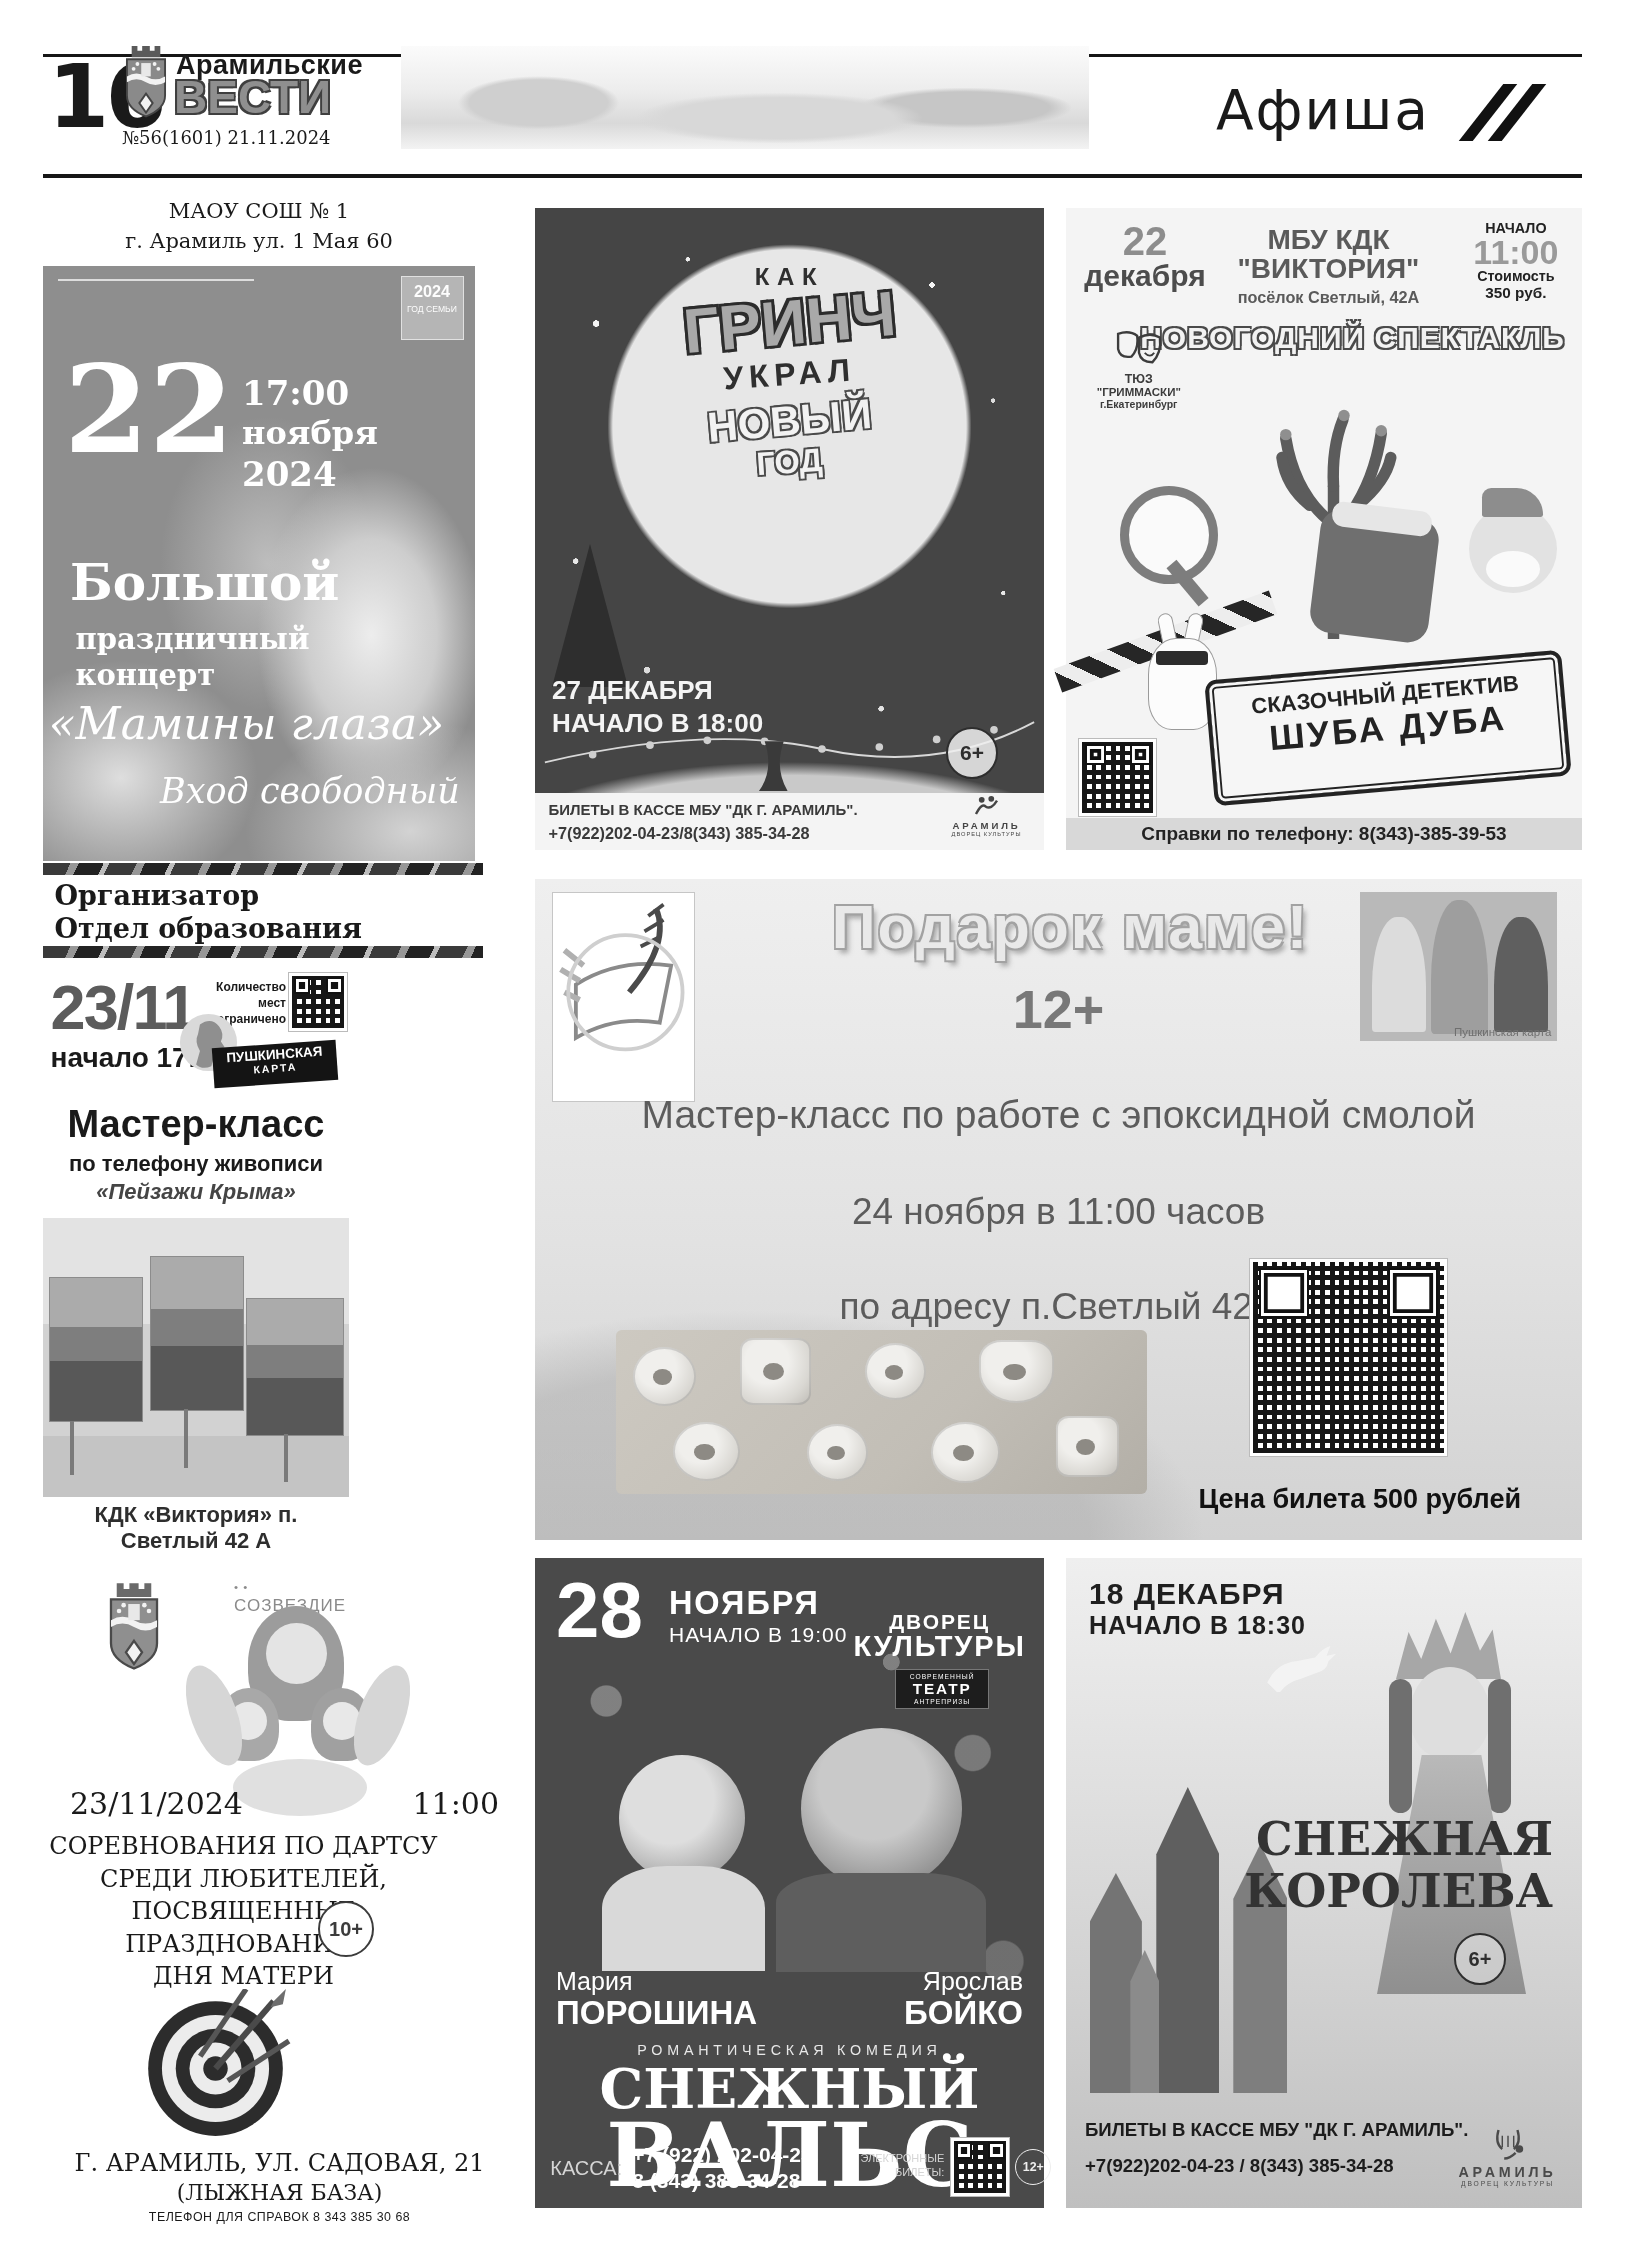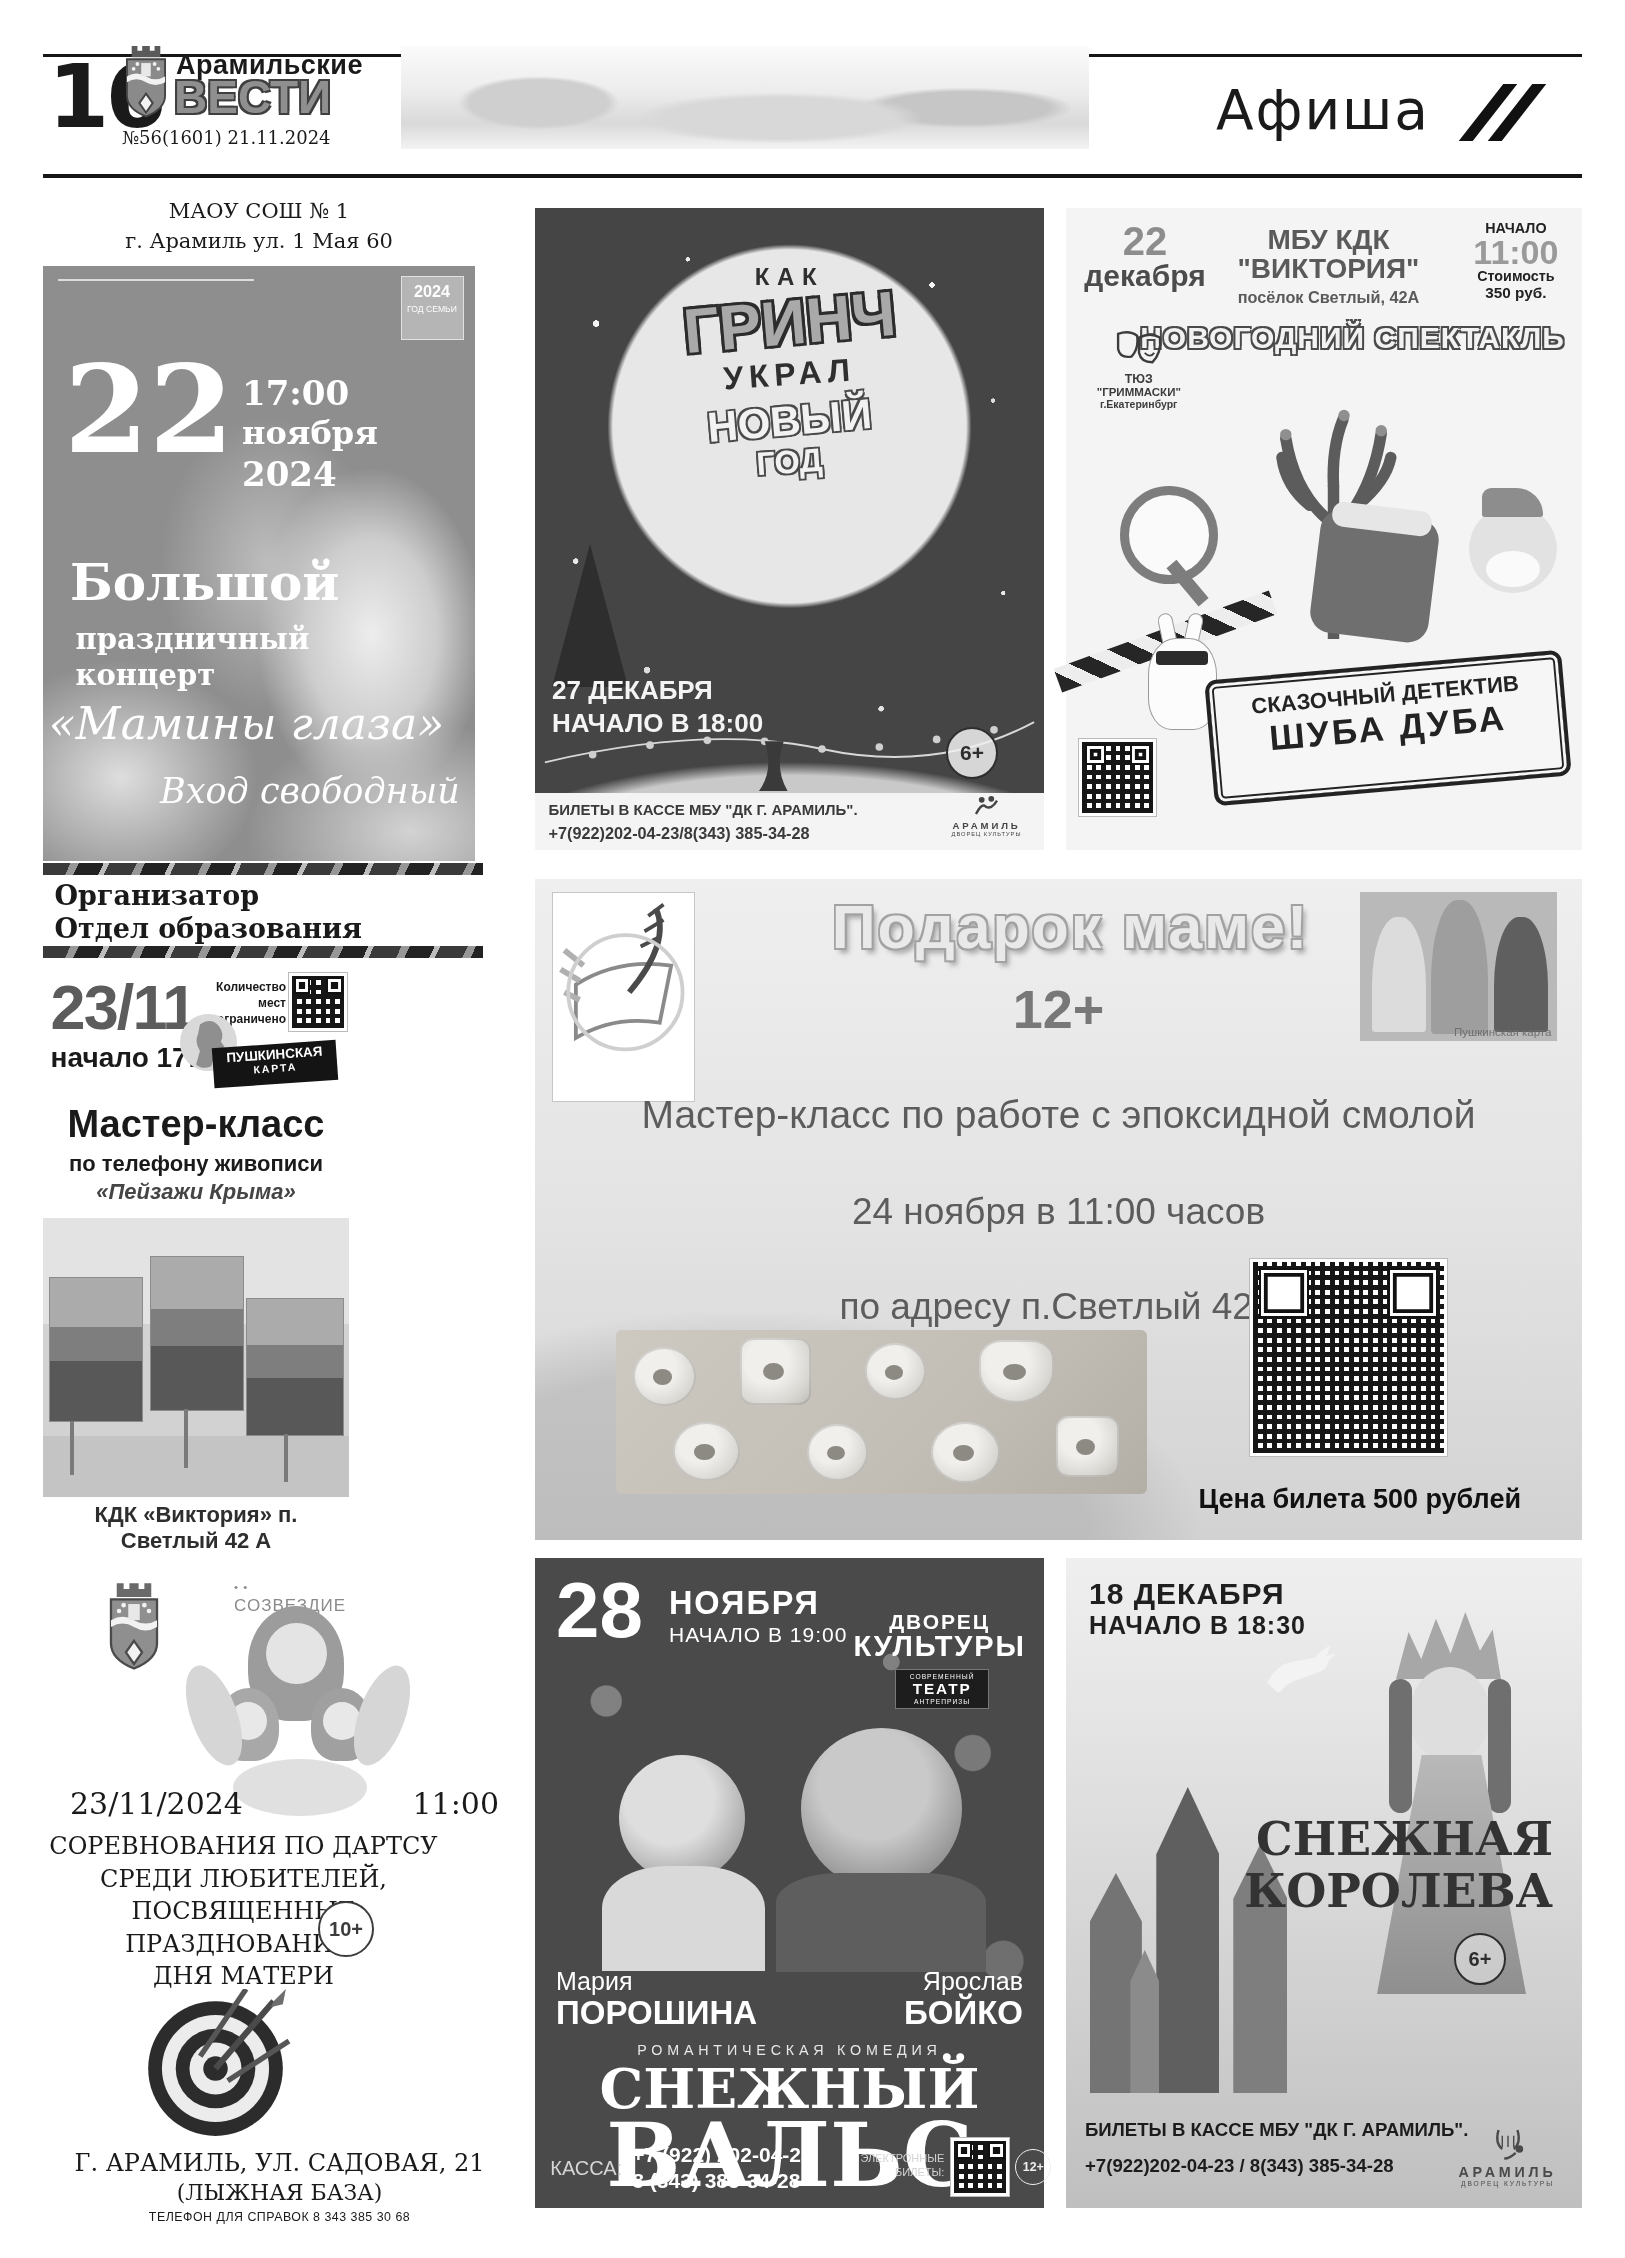--- a/index.html
+++ b/index.html
@@ -334,20 +334,21 @@
       <div class="abs" style="left:11.5px;top:-25px;width:13.4px;height:34px;background:#fcfcfc;border:1.9px solid #9a9a9a;border-radius:7.6px;transform:rotate(-12deg);"></div>
       <div class="abs" style="left:38px;top:-25px;width:13.4px;height:34px;background:#fcfcfc;border:1.9px solid #9a9a9a;border-radius:7.6px;transform:rotate(12deg);"></div>
       <div class="abs" style="left:0;top:0;width:67px;height:90px;background:#fcfcfc;border:1.9px solid #9a9a9a;border-radius:40% 40% 34% 34%;"></div>
       <div class="abs" style="left:7.6px;top:13.4px;width:52px;height:13.4px;background:#2c2c2c;border-radius:3.8px;"></div>
     </div>
     <div class="abs stamp ctr" style="left:143px;top:457px;width:350px;height:105px;padding-top:13.4px;">
       <div class="b" style="font-size:22px;color:#232323;">СКАЗОЧНЫЙ ДЕТЕКТИВ</div>
       <div class="b" style="font-size:35px;letter-spacing:2.9px;color:#232323;">ШУБА ДУБА</div>
     </div>
     <div class="qr" style="left:13.4px;bottom:34px;width:71px;height:71px;"></div>
+    <div class="abs b ctr" style="left:0;bottom:0;width:100%;height:32.5px;line-height:32.5px;background:#d8d8d8;font-size:19px;color:#232323;">Справки по телефону: 8(343)-385-39-53</div>
   </div>
 
   <div class="abs gift-bg" style="left:535px;top:879px;width:1047px;height:661px;">
     <div class="abs" style="left:17px;top:13.4px;width:141px;height:208px;background:#fff;border:1px solid #c6c6c6;">
       <svg width="141" height="208" viewBox="0 0 74 109">
         <path d="M12 48 q22 -14 50 -10 l-6 30 q-24 -4 -44 8 Z" fill="none" stroke="#8a8a8a" stroke-width="2"></path>
         <path d="M54 8 q8 18 -14 44" fill="none" stroke="#4a4a4a" stroke-width="3"></path>
         <path d="M50 12 l8 -6 M48 20 l10 -6 M46 28 l10 -5" stroke="#4a4a4a" stroke-width="2"></path>
         <path d="M6 30 l10 8 M4 40 l10 6 M6 52 l8 4" stroke="#b0b0b0" stroke-width="3"></path>
         <circle cx="38" cy="52" r="30" fill="none" stroke="#cfcfcf" stroke-width="2"></circle>

